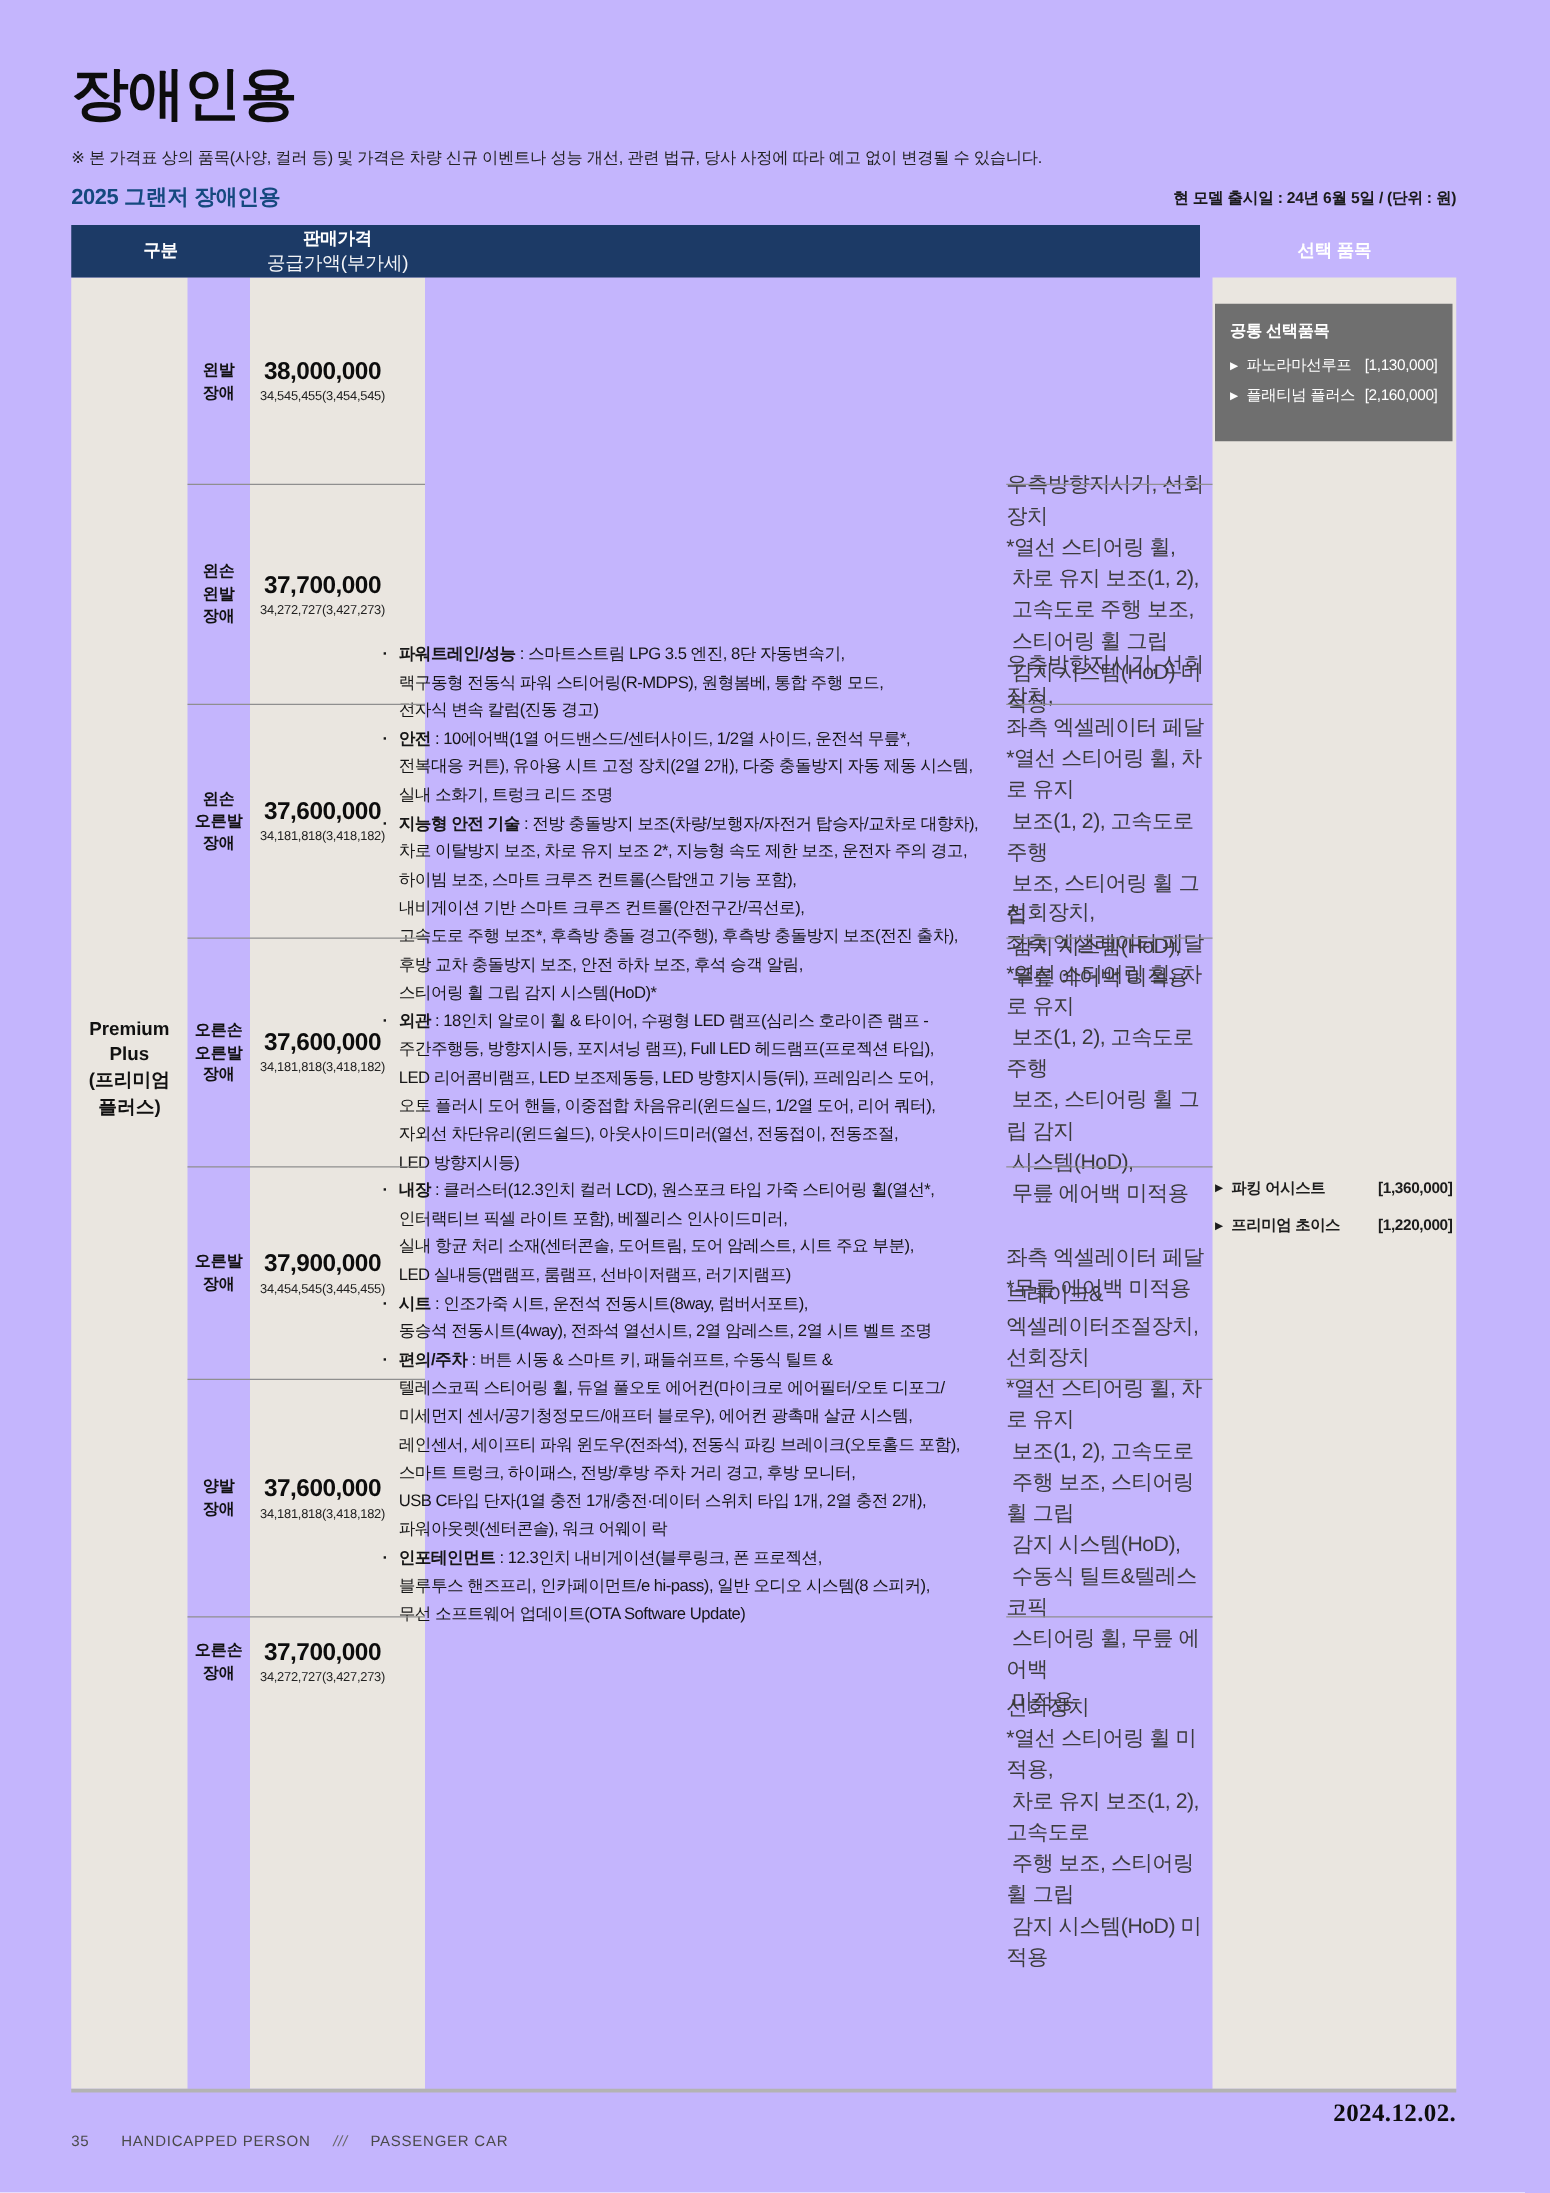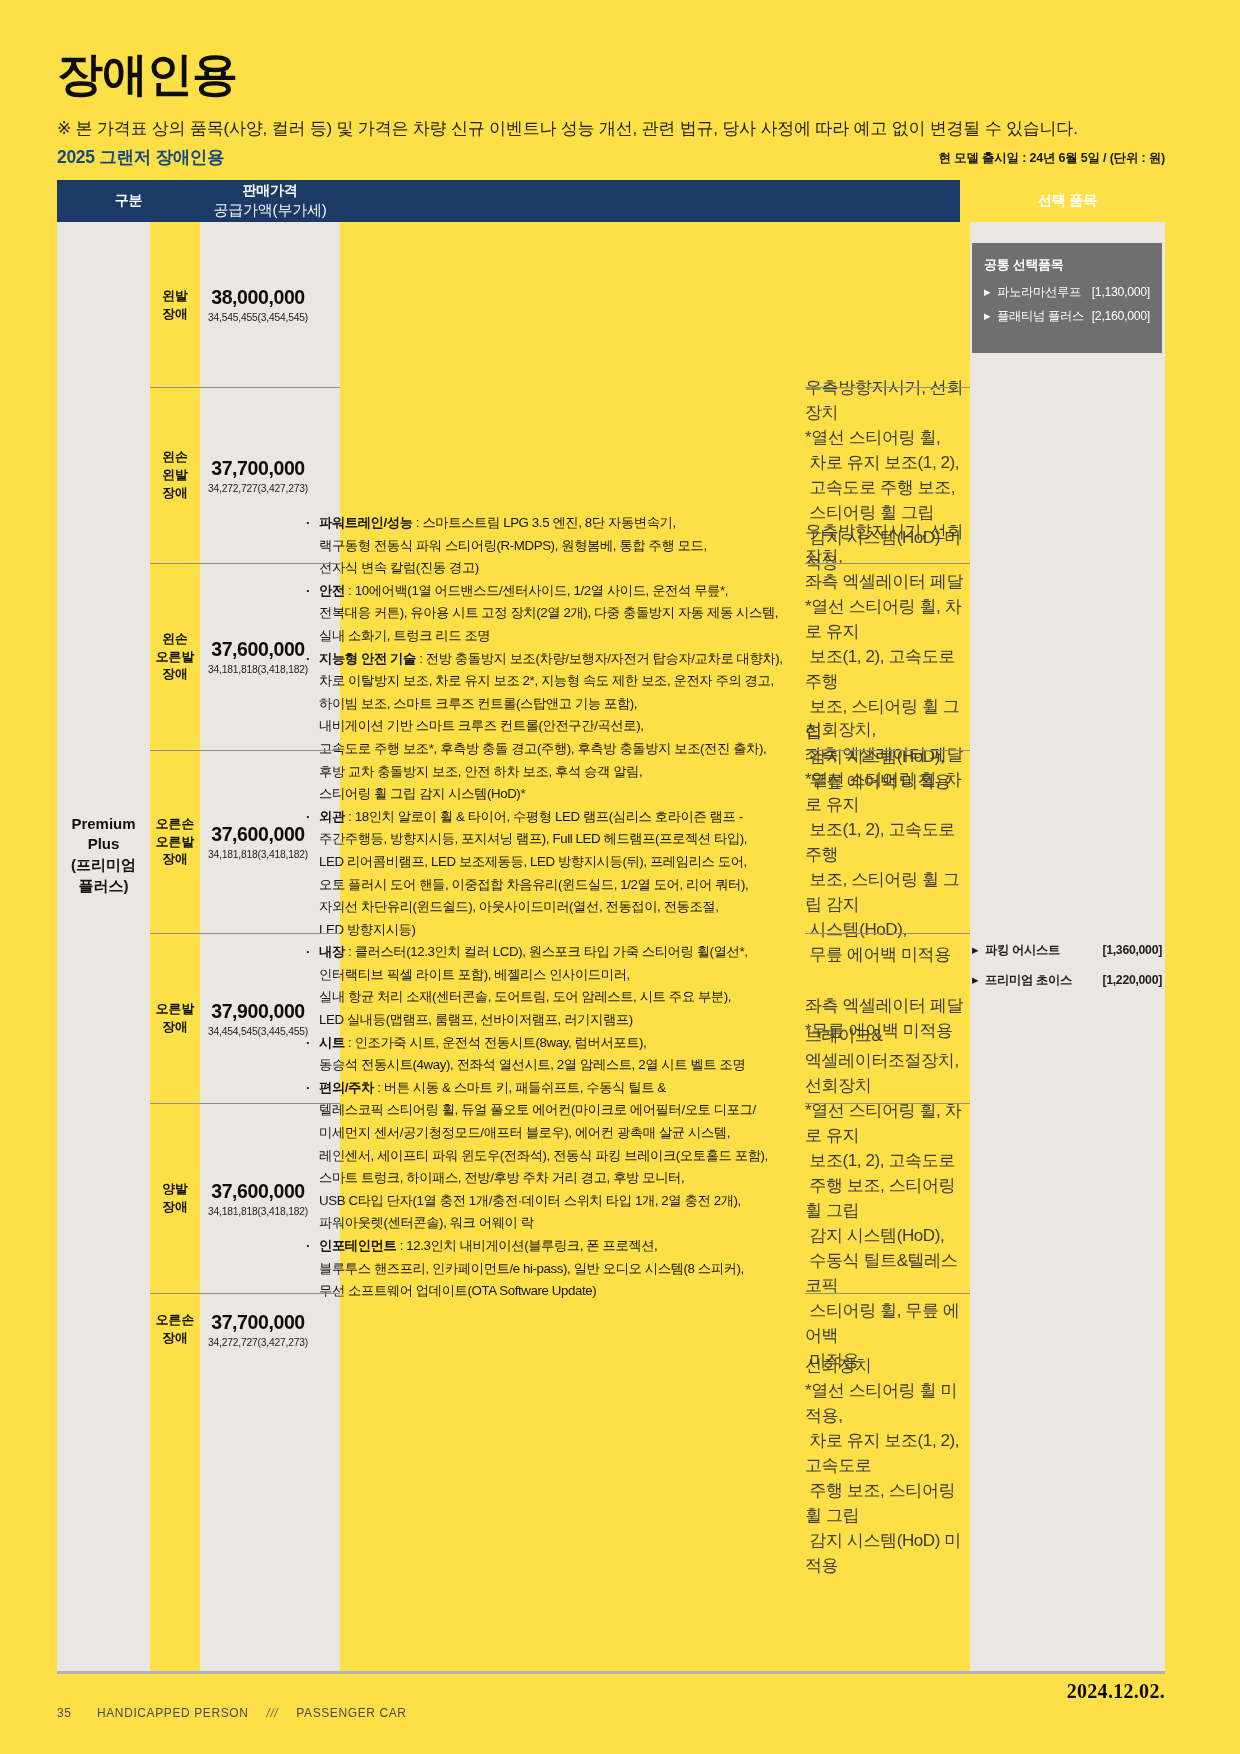--- a/index.html
+++ b/index.html
@@ -1,21 +1,21 @@
 <!DOCTYPE html>
 <html><head>
 <meta charset="utf-8">
 <style>
   * { margin:0; padding:0; box-sizing:border-box; }
   html,body { background:#fff; }
   body { font-family:"Liberation Sans","DejaVu Sans",sans-serif; color:#111; }
-  .page { position:relative; width:1240px; height:1754px; background:#fde047; overflow:hidden; }
+  .page { position:relative; width:1240px; height:1754px; background:#c4b5fd; overflow:hidden; }
 
   .title { position:absolute; left:57px; top:44px; font-size:46px; font-weight:800; letter-spacing:-1px; color:#0d0d0d; }
-  .notice { position:absolute; left:57px; top:117px; font-size:17px; color:#222; letter-spacing:-0.2px; }
+  .notice { position:absolute; left:57px; top:117px; font-size:13px; color:#222; letter-spacing:-0.2px; }
   .section-title { position:absolute; left:57px; top:145px; font-size:17.5px; font-weight:700; color:#15497f; letter-spacing:-0.3px; }
   .release-note { position:absolute; right:75px; top:150px; font-size:12.5px; font-weight:700; color:#1a1a1a; letter-spacing:-0.2px; }
 
   .table { position:absolute; left:57px; top:180px; width:1108px; height:1494px; }
 
   .thead { position:absolute; left:0; top:0; width:903px; height:42px; background:#1c3a66; color:#fff; }
   .th { position:absolute; top:0; height:42px; display:flex; flex-direction:column; align-items:center; justify-content:center; font-size:14px; font-weight:700; letter-spacing:-0.2px; }
   .th-group   { left:0;    width:143px; }
   .th-price   { left:143px; width:140px; }
   .th-basic   { left:283px; width:630px; }

